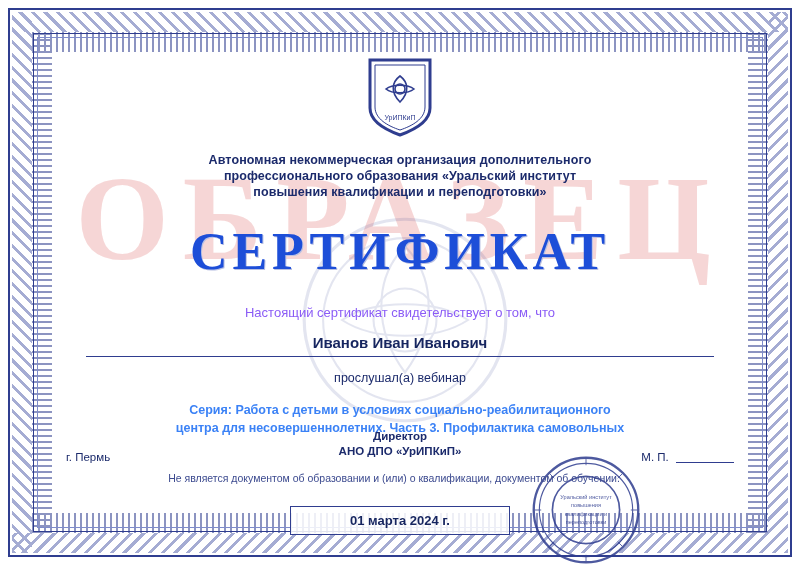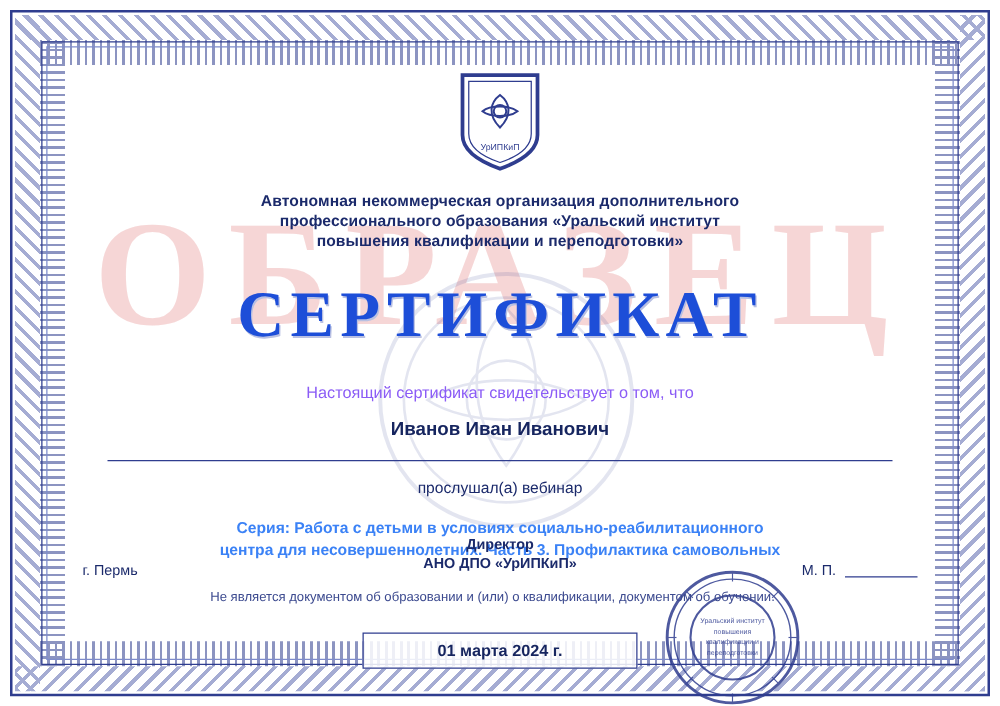--- a/index.html
+++ b/index.html
@@ -121,21 +121,21 @@
     text-shadow: 1px 1px 0 #b9c0e2;
   }
   .subtitle {
     margin-top: 24px;
     font-size: 13px;
     color: #8b5cf6;
   }
   .name-row {
     margin: 14px 38px 0 38px;
     border-bottom: 1px solid #2f3d8f;
-    padding-bottom: 15px;
+    padding-bottom: 4px;
   }
   .name {
     font-size: 15px;
     font-weight: bold;
     color: #16255f;
   }
   .listened {
     margin-top: 14px;
     font-size: 12.5px;
     color: #1b2a6b;

